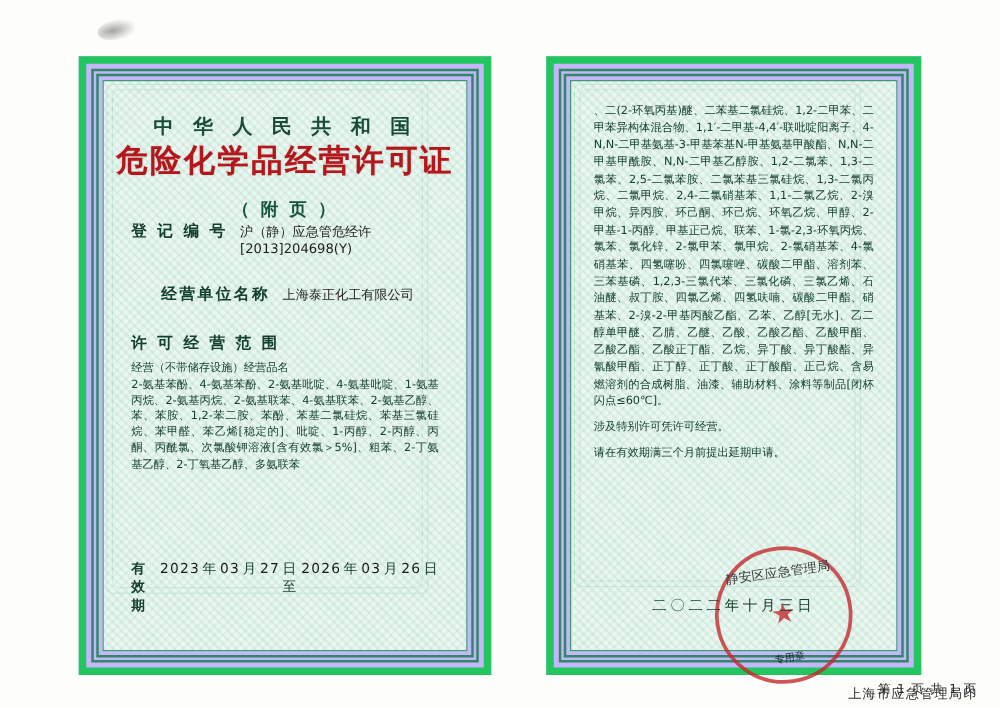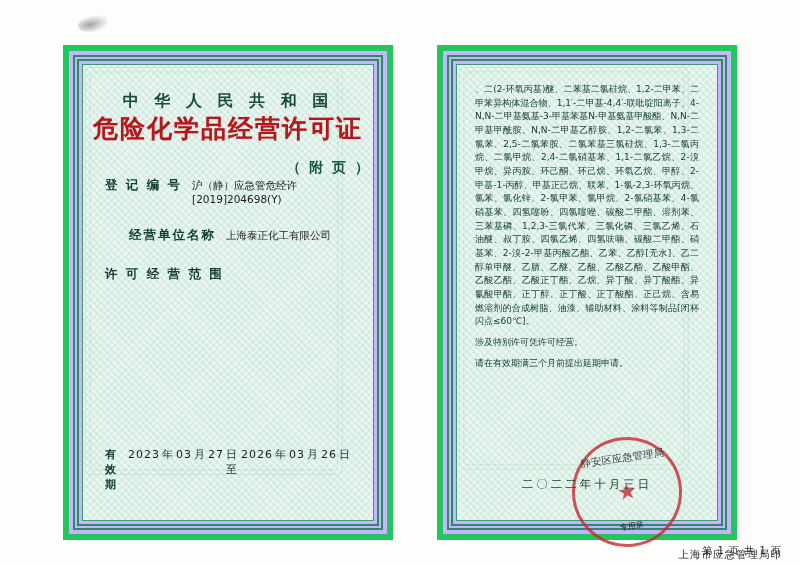--- a/index.html
+++ b/index.html
@@ -75,21 +75,20 @@
     letter-spacing: 2px;
     color: #b3171c;
     font-weight: bold;
     text-shadow: 0 0 1px rgba(160,20,20,0.4);
   }
   .lc-sub {
     margin-top: 14px;
     font-size: 14px;
     letter-spacing: 2px;
     color: #17543d;
-    text-align: right;
   }
 
   .field-row {
     display: flex;
     align-items: baseline;
     margin: 0 20px;
     font-size: 12.5px;
     color: #14402f;
   }
   .field-label {
@@ -255,32 +254,36 @@
       </g>
     </svg>
 
     <div class="content">
       <div class="lc-head lc-nation">中 华 人 民 共 和 国</div>
       <div class="lc-head lc-title">危险化学品经营许可证</div>
       <div class="lc-head lc-sub">（ 附 页 ）</div>
 
       <div class="field-row" id="reg-row">
         <span class="field-label">登 记 编 号</span>
-        <span class="field-value">沪（静）应急管危经许[2019]204698(Y)</span>
+        <span class="field-value">沪（静）应急管危经许[2013]204698(Y)</span>
       </div>
 
       <div class="field-row" id="unit-row">
         <span class="field-label">经营单位名称</span>
         <span class="field-value">上海泰正化工有限公司</span>
       </div>
 
       <div class="field-row" id="scope-row">
         <span class="field-label">许 可 经 营 范 围</span>
       </div>
 
+      <div class="scope-body">
+        <span class="lead">经营（不带储存设施）经营品名</span>
+        <span>2-氨基苯酚、4-氨基苯酚、2-氨基吡啶、4-氨基吡啶、1-氨基丙烷、2-氨基丙烷、2-氨基联苯、4-氨基联苯、2-氨基乙醇、苯、苯胺、1,2-苯二胺、苯酚、苯基二氯硅烷、苯基三氯硅烷、苯甲醛、苯乙烯[稳定的]、吡啶、1-丙醇、2-丙醇、丙酮、丙酰氯、次氯酸钾溶液[含有效氯＞5%]、粗苯、2-丁氨基乙醇、2-丁氧基乙醇、多氨联苯</span>
+      </div>
 
       <div class="valid-row">
         <span class="lbl">有效期</span>
         <span class="d">2023</span>
         <span>年</span>
         <span class="d">03</span>
         <span>月</span>
         <span class="d">27</span>
         <span>日至</span>
         <span class="d">2026</span>

